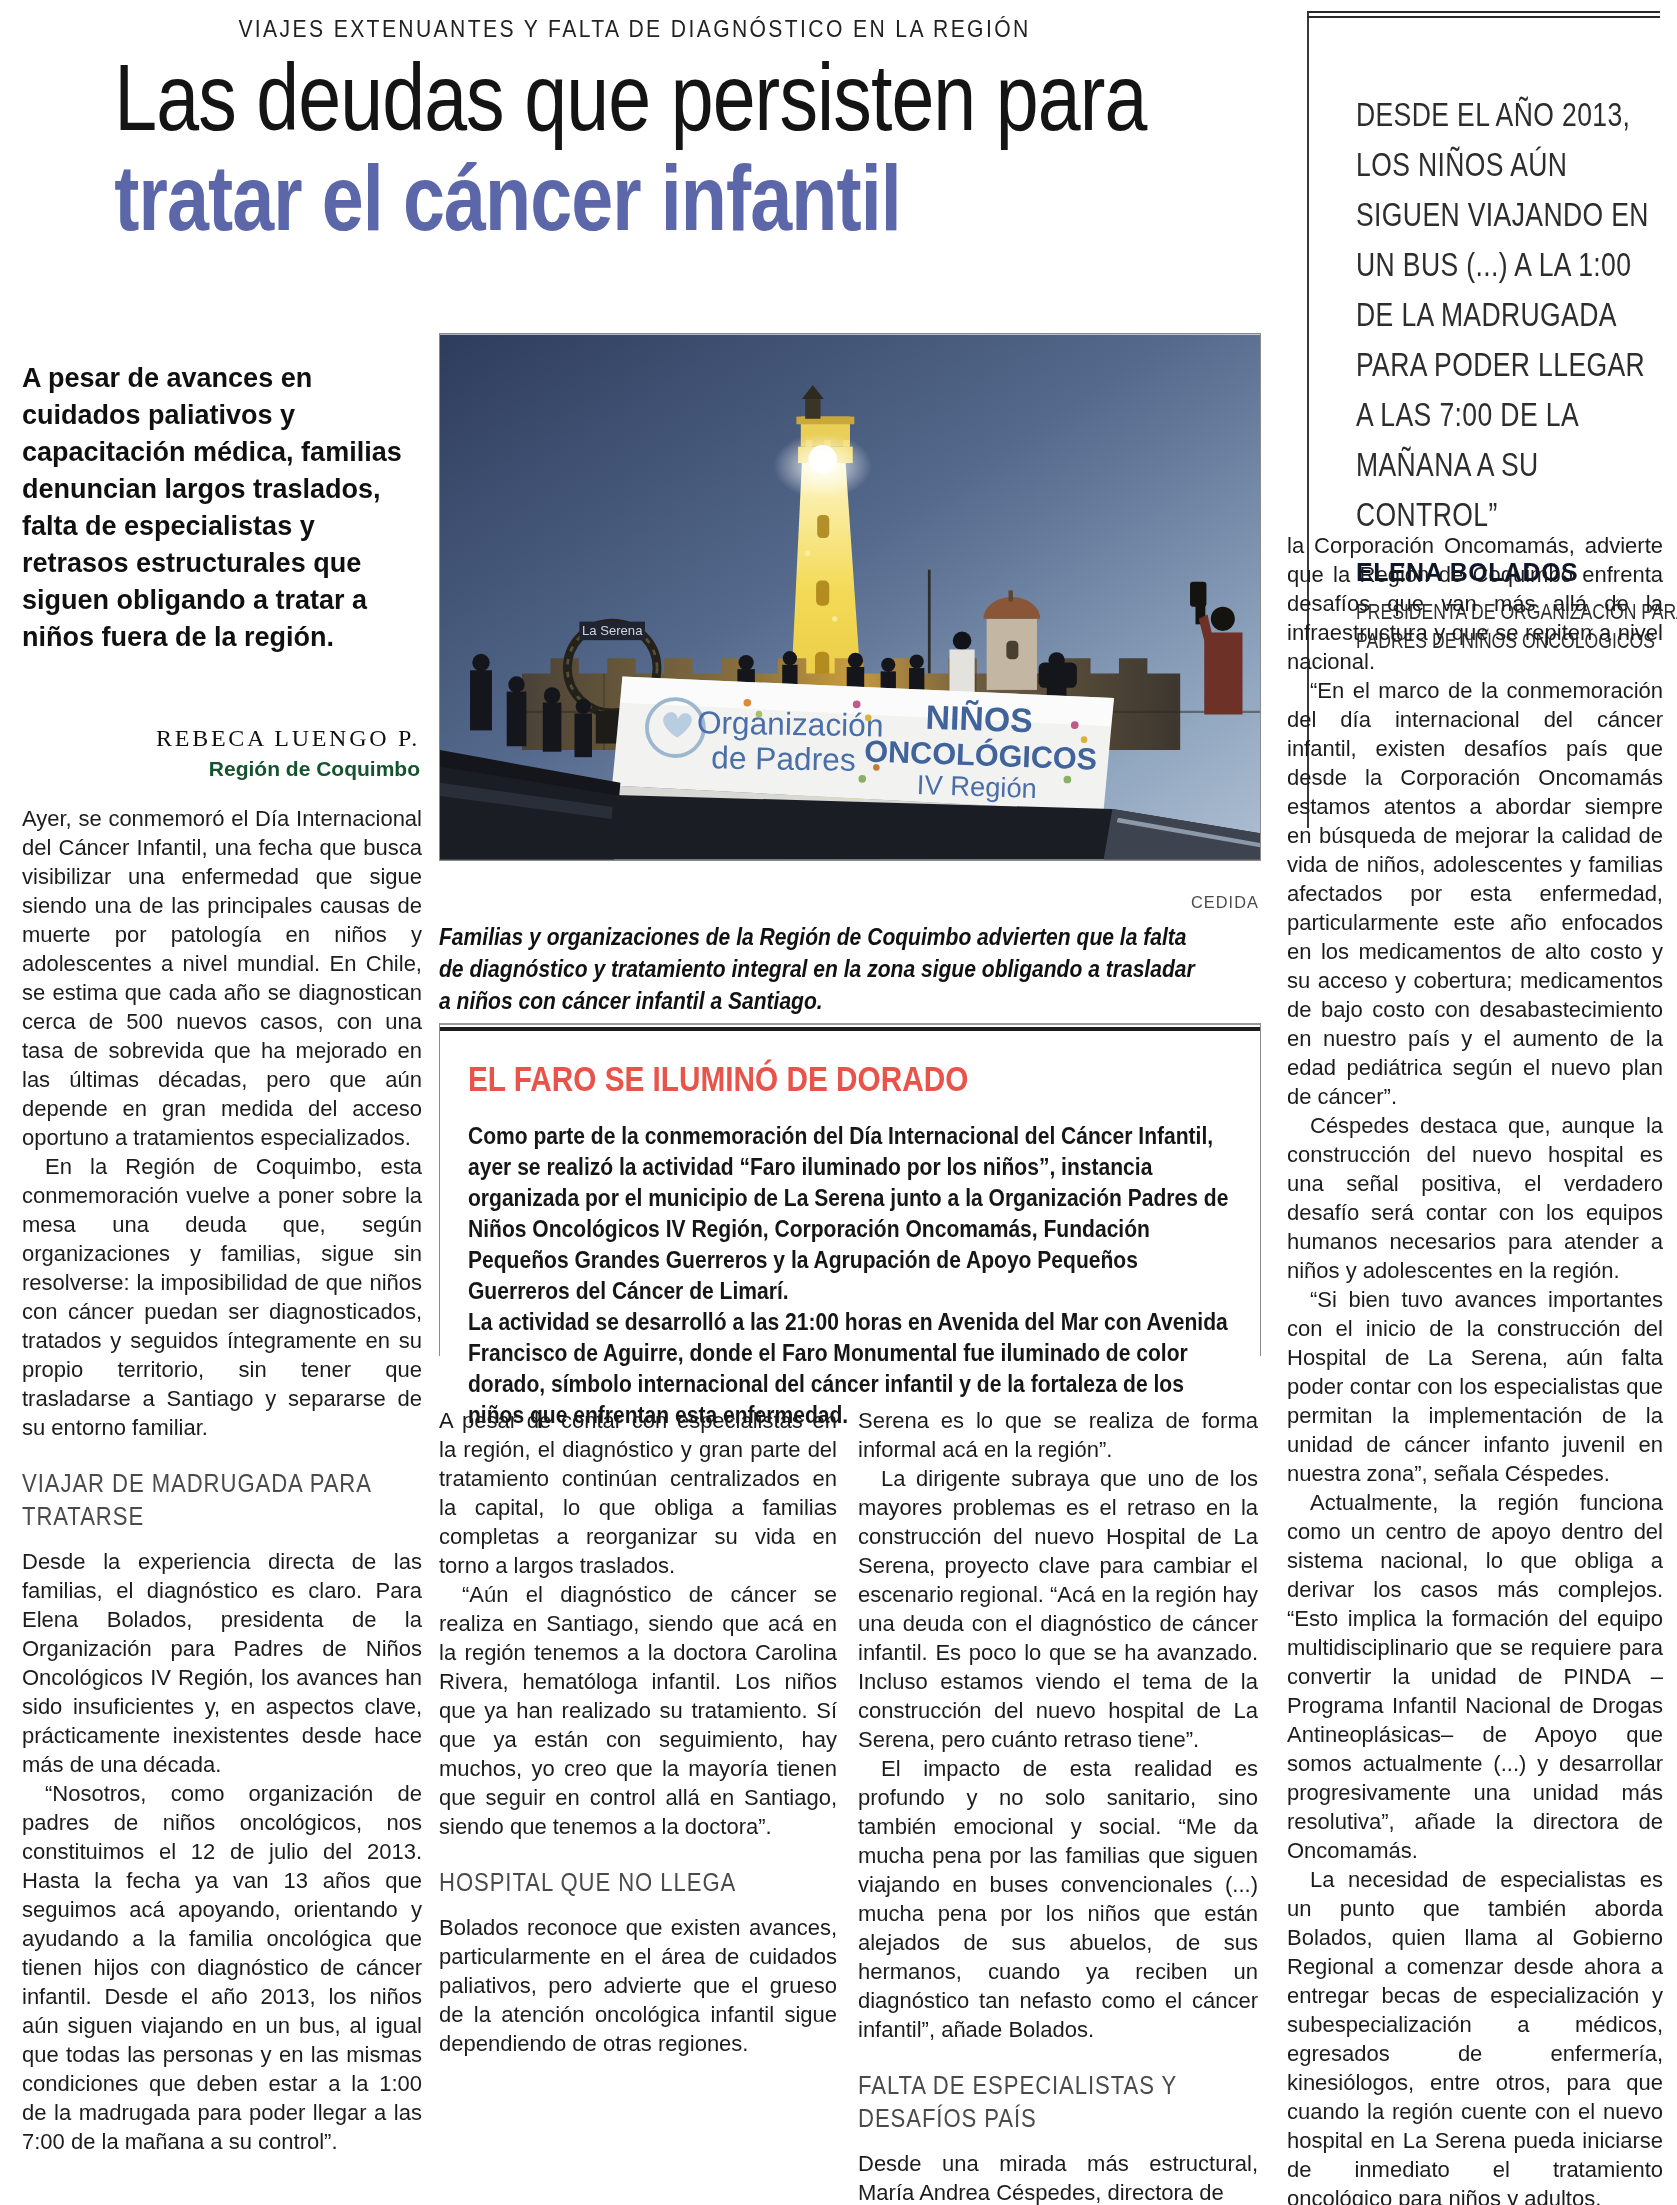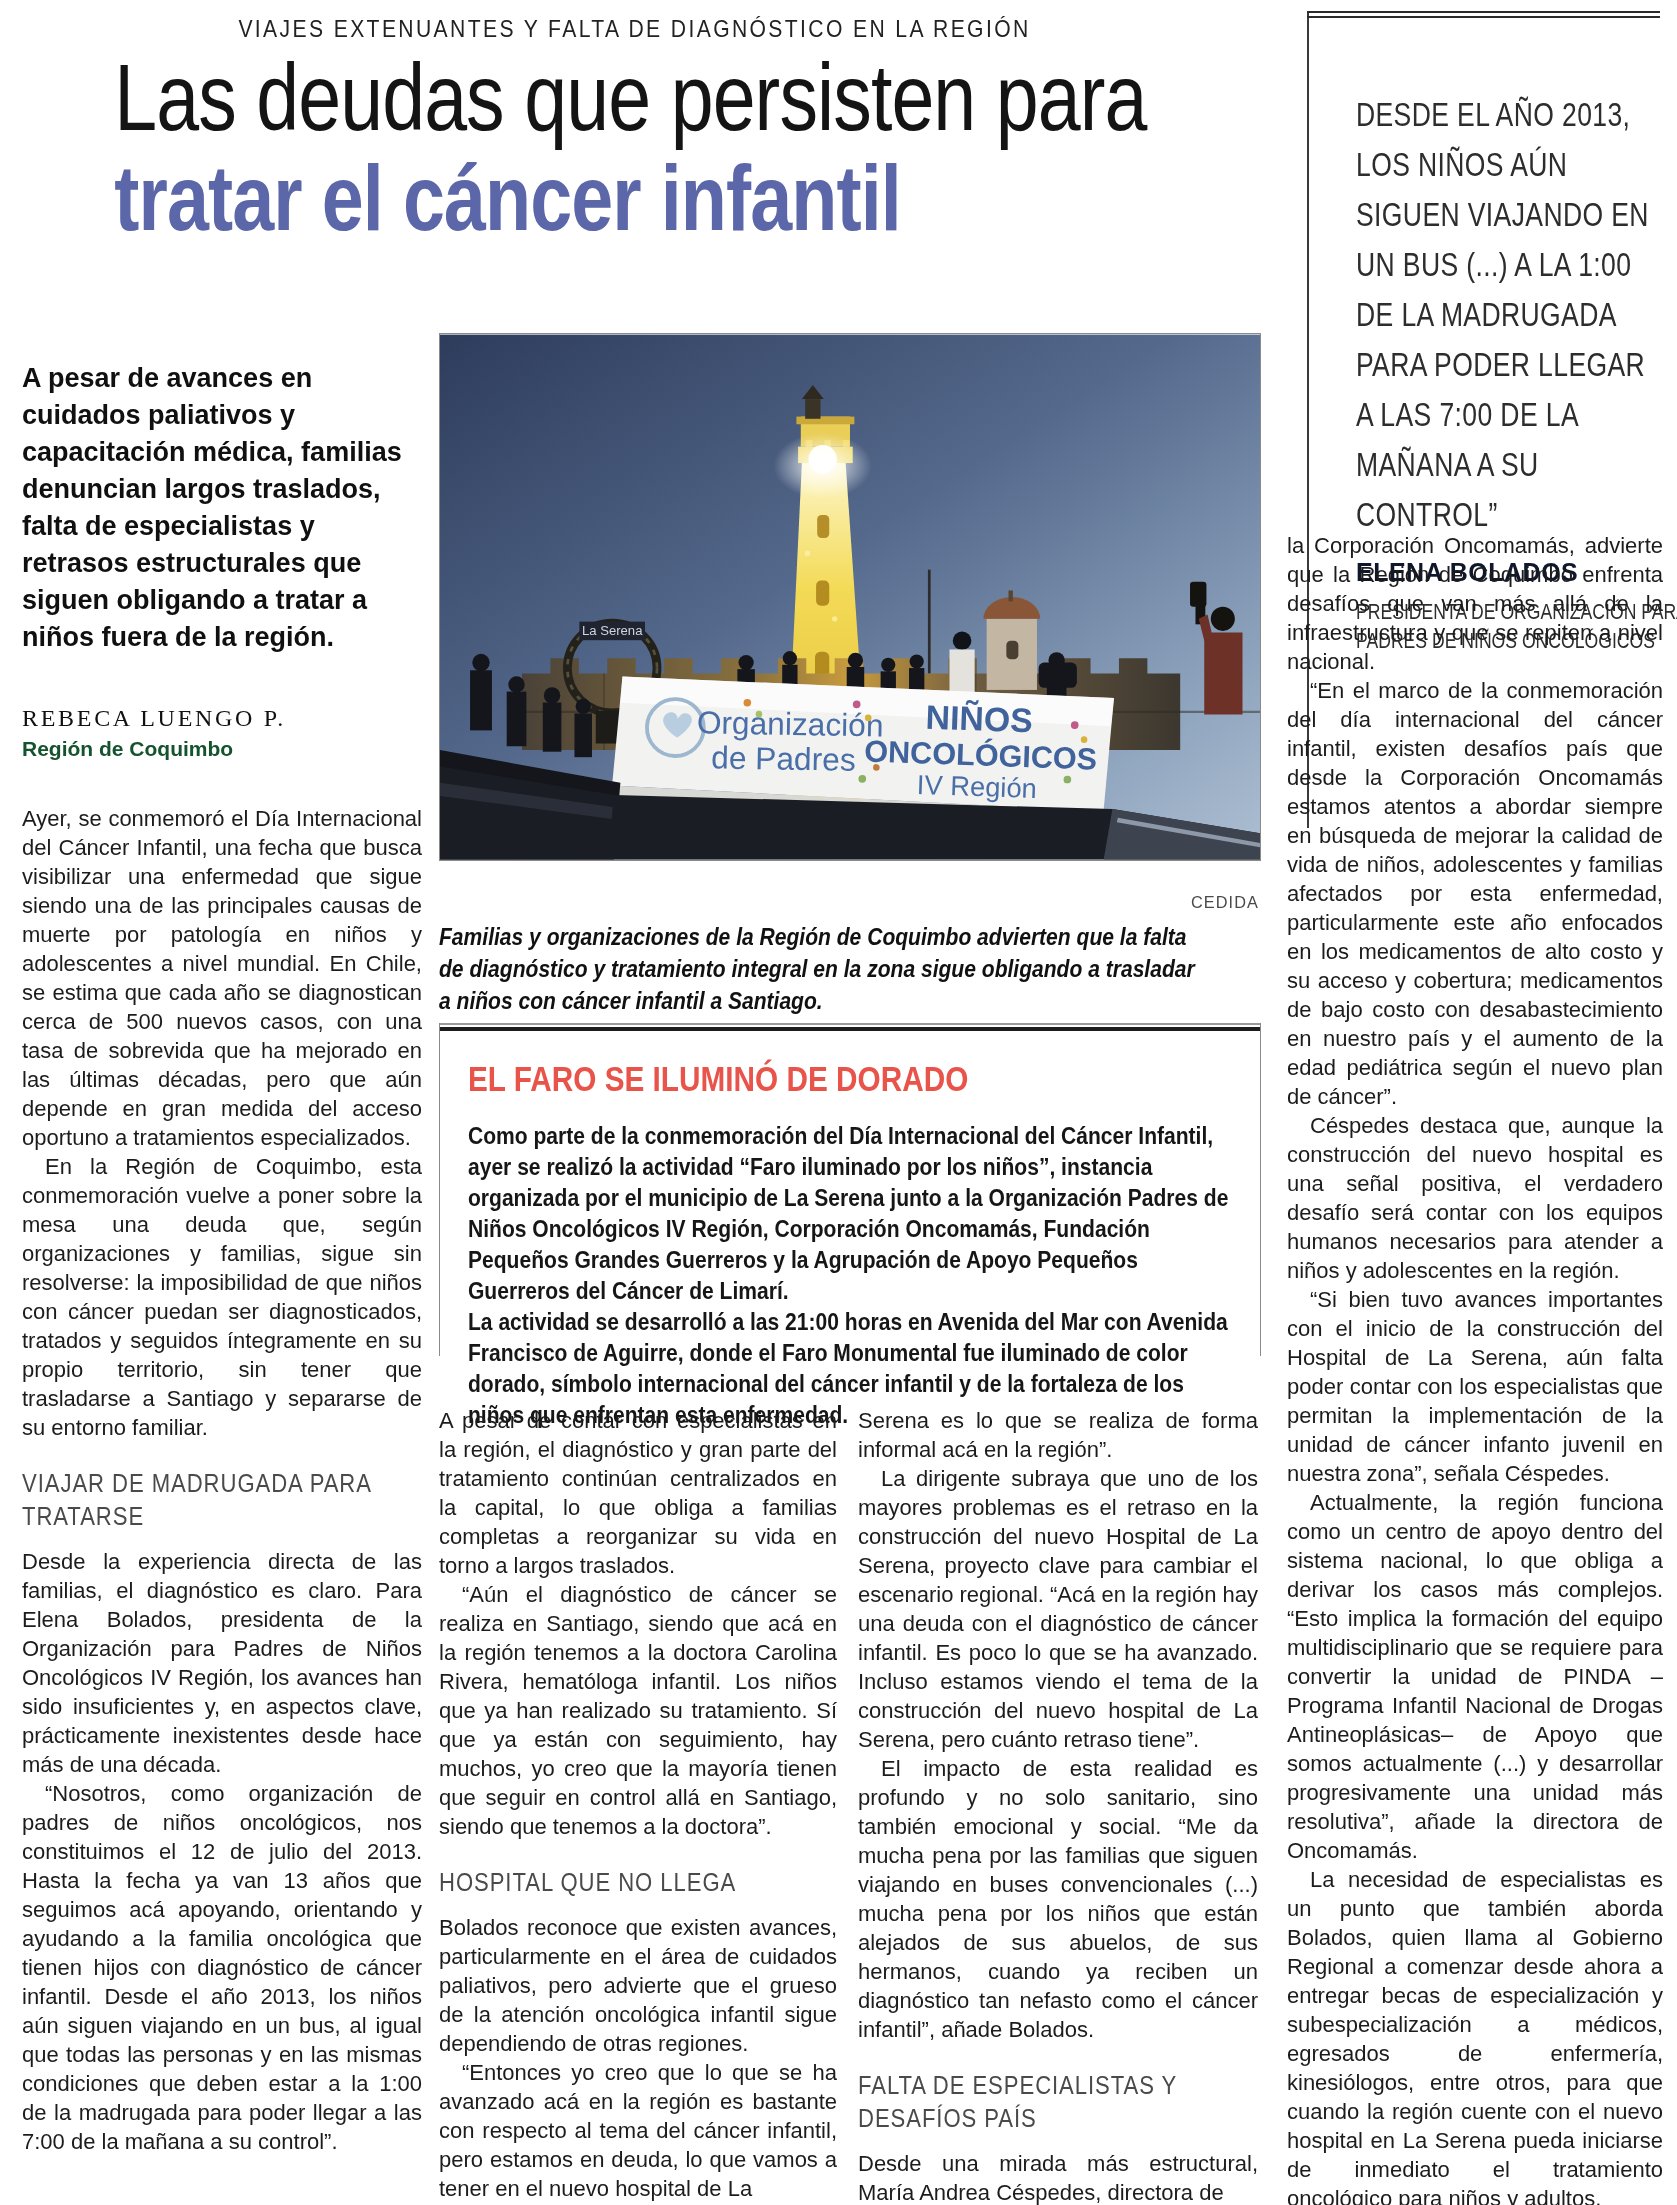--- a/index.html
+++ b/index.html
@@ -15,21 +15,21 @@
   
   .quotebox{left:1307px;top:11px;width:353px;border-top:2.7px solid #2a2a2a;}
   .quotebox .innerline{height:1.6px;background:#2a2a2a;margin-top:3.3px;}
   .quoterule{left:1307px;top:11px;width:2.2px;height:817px;background:#3a3a3a;}
   .quotetext{margin:71px 0 0 49px;width:381px;font-size:34px;line-height:50px;color:#2d2d2d;font-weight:400;transform:scaleX(.78);transform-origin:left top;letter-spacing:0.5px;}
   .quoteauthor{margin:19.6px 0 0 49px;font-size:25px;font-weight:700;color:#0f172a;letter-spacing:0.5px;}
   .quoterole{margin:9.8px 0 0 49px;width:414px;font-size:22px;line-height:29px;color:#2d2d2d;transform:scaleX(.8);transform-origin:left top;}
 
   
   .lead{left:22px;top:360px;width:398px;font-size:27px;line-height:37px;font-weight:700;color:#101010;}
-  .byline{left:22px;top:705px;width:398px;text-align:left;}
+  .byline{left:22px;top:725px;width:398px;text-align:right;}
   .byline .name{font-family:"Liberation Serif",serif;font-size:24px;letter-spacing:2.7px;color:#111;}
   .byline .place{font-size:21px;font-weight:700;margin-top:5.4px;color:#14532d;}
   .bodycol{font-size:22px;line-height:29px;text-align:justify;color:#1c1c1c;}
   .bodycol p{margin:0;text-indent:23px;}
   .bodycol p.noindent{text-indent:0;}
   .col1{left:22px;top:804px;width:400px;}
   .subhead{font-weight:400;color:#4a4a4a;font-size:26px;line-height:33px;letter-spacing:1.1px;transform:scaleX(.85);transform-origin:left top;width:118%;text-align:left;text-indent:0;}
   .sh-space{margin-top:25px;margin-bottom:14px;}
 
   
@@ -241,21 +241,20 @@
     <p>Como parte de la conmemoración del Día Internacional del Cáncer Infantil, ayer se realizó la actividad “Faro iluminado por los niños”, instancia organizada por el municipio de La Serena junto a la Organización Padres de Niños Oncológicos IV Región, Corporación Oncomamás, Fundación Pequeños Grandes Guerreros y la Agrupación de Apoyo Pequeños Guerreros del Cáncer de Limarí.</p>
     <p>La actividad se desarrolló a las 21:00 horas en Avenida del Mar con Avenida Francisco de Aguirre, donde el Faro Monumental fue iluminado de color dorado, símbolo internacional del cáncer infantil y de la fortaleza de los niños que enfrentan esta enfermedad.</p>
   </div>
 </div>
 
 <div class="abs bodycol col2">
   <p class="noindent">A pesar de contar con especialistas en la región, el diagnóstico y gran parte del tratamiento continúan centralizados en la capital, lo que obliga a familias completas a reorganizar su vida en torno a largos traslados.</p>
   <p>“Aún el diagnóstico de cáncer se realiza en Santiago, siendo que acá en la región tenemos a la doctora Carolina Rivera, hematóloga infantil. Los niños que ya han realizado su tratamiento. Sí que ya están con seguimiento, hay muchos, yo creo que la mayoría tienen que seguir en control allá en Santiago, siendo que tenemos a la doctora”.</p>
   <div class="subhead sh-space">HOSPITAL QUE NO LLEGA</div>
   <p class="noindent">Bolados reconoce que existen avances, particularmente en el área de cuidados paliativos, pero advierte que el grueso de la atención oncológica infantil sigue dependiendo de otras regiones.</p>
-  <p>“Entonces yo creo que lo que se ha avanzado acá en la región es bastante con respecto al tema del cáncer infantil, pero estamos en deuda, lo que vamos a tener en el nuevo hospital de La</p>
 </div>
 
 <div class="abs bodycol col3">
   <p class="noindent">Serena es lo que se realiza de forma informal acá en la región”.</p>
   <p>La dirigente subraya que uno de los mayores problemas es el retraso en la construcción del nuevo Hospital de La Serena, proyecto clave para cambiar el escenario regional. “Acá en la región hay una deuda con el diagnóstico de cáncer infantil. Es poco lo que se ha avanzado. Incluso estamos viendo el tema de la construcción del nuevo hospital de La Serena, pero cuánto retraso tiene”.</p>
   <p>El impacto de esta realidad es profundo y no solo sanitario, sino también emocional y social. “Me da mucha pena por las familias que siguen viajando en buses convencionales (...) mucha pena por los niños que están alejados de sus abuelos, de sus hermanos, cuando ya reciben un diagnóstico tan nefasto como el cáncer infantil”, añade Bolados.</p>
   <div class="subhead sh-space">FALTA DE ESPECIALISTAS Y DESAFÍOS PAÍS</div>
   <p class="noindent">Desde una mirada más estructural, María Andrea Céspedes, directora de</p>
 </div>
 

